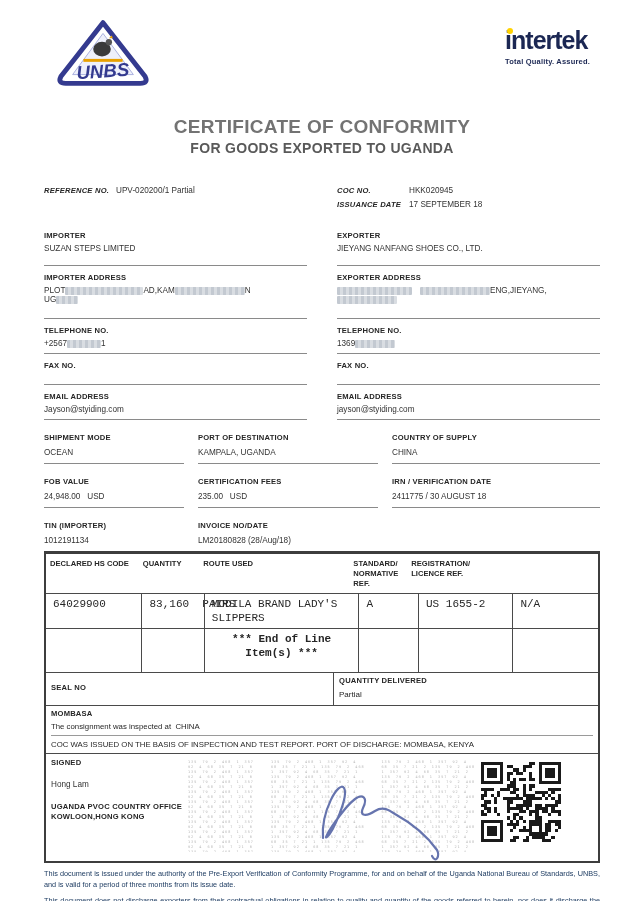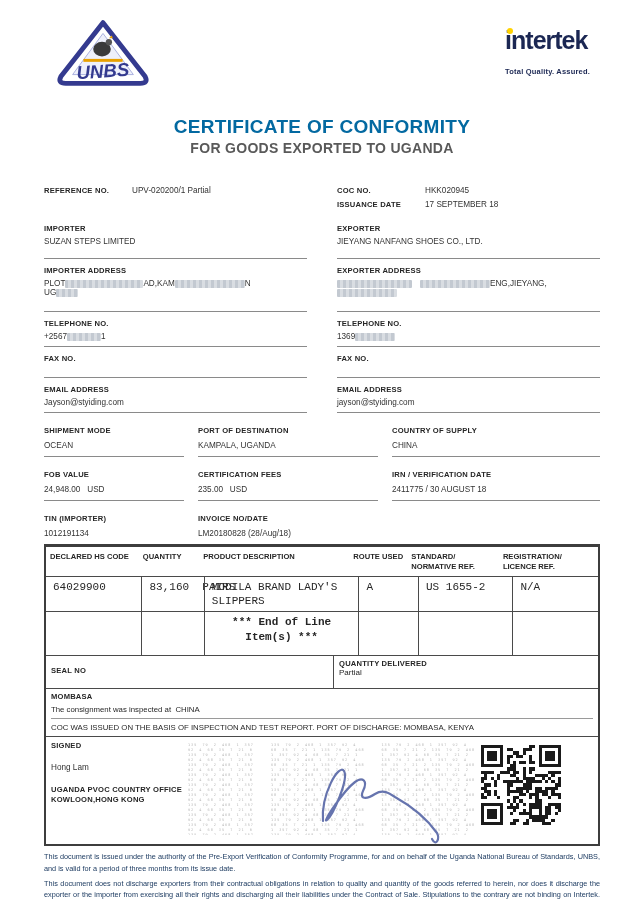--- a/index.html
+++ b/index.html
@@ -6,32 +6,32 @@
   html,body { background:#ffffff; }
   body { font-family:"Liberation Sans", sans-serif; color:#262626; }
   .page { position:relative; width:631px; height:901px; margin:0 auto; background:#fff; overflow:hidden; padding:16px 31px 0 44px; }
 
   
   .hdr { display:flex; justify-content:space-between; align-items:flex-start; padding:2px 6px 0 10px; }
   .unbs-logo { width:98px; height:72px; }
   .intertek { position:relative; text-align:left; padding-top:10px; padding-right:4px; }
   .intertek .word { position:relative; font-size:25px; font-weight:bold; letter-spacing:-1px; color:#1b2753; line-height:1; }
   .intertek .dot { position:absolute; left:2px; top:0px; width:6px; height:6px; border-radius:50%; background:#ffd200; }
-  .intertek .tagline { font-size:7.5px; font-weight:bold; color:#1b2753; margin-top:14px; letter-spacing:.2px; }
+  .intertek .tagline { font-size:7.5px; font-weight:bold; color:#1b2753; margin-top:4px; letter-spacing:.2px; }
 
   .titleblock { text-align:center; margin-top:22px; }
-  .title { font-size:19px; font-weight:bold; color:#0369a1; letter-spacing:.3px; }
+  .title { font-size:19px; font-weight:bold; color:#737373; letter-spacing:.3px; }
   .subtitle { font-size:14px; font-weight:bold; color:#595959; margin-top:2px; letter-spacing:.3px; }
 
   .lbl { font-weight:bold; font-size:7.6px; color:#262626; letter-spacing:.2px; }
   .val { font-size:8.2px; color:#333; }
 
   .twocol { display:grid; grid-template-columns:1fr 1fr; column-gap:30px; margin-top:30px; }
   .fieldrow { display:flex; }
-  .fieldrow .lbl { width:88px; flex:none; }
+  .fieldrow .lbl { width:72px; flex:none;font-style:italic; }
   .rule { border-bottom:1px solid #8a8a8a; }
   .blk { padding-bottom:6px; }
 
   .redact { display:inline-block; height:8px; vertical-align:middle; border-radius:1px;
             background:repeating-linear-gradient(90deg,#c3c9d1 0 3px,#d9dde2 3px 6px); filter:blur(.6px); }
 
   
   .shipgrid { display:grid; grid-template-columns:140px 180px auto; column-gap:14px; }
   .shipcell { padding:6px 0 6px 0; border-bottom:1px solid #8a8a8a; }
   .shipcell.nob { border-bottom:none; }
@@ -42,21 +42,21 @@
   .itable-head { display:grid; grid-template-columns:17.3% 11.3% 28% 10.8% 17.1% auto; padding:5px 16px 4px 0; }
   .itable-head .th { font-weight:bold; font-size:7.6px; white-space:pre-line; padding:0 4px; line-height:1.3; }
   .itable-row { display:grid; grid-template-columns:17.3% 11.3% 28% 10.8% 17.1% auto; border-top:1px solid #4a4a4a; }
   .itable-row .td { font-size:11px; padding:3px 7px; border-left:1px solid #4a4a4a; line-height:1.3;font-family:Liberation Mono, monospace; }
   .itable-row .td:first-child { border-left:none; }
   .row1 { min-height:27px; }
   .row2 { min-height:44px; }
   .sealrow { display:grid; grid-template-columns:52% auto; border-top:1px solid #4a4a4a; min-height:33px; }
   .sealrow .cell { padding:3px 5px; }
   .sealrow .cell.right { border-left:1px solid #4a4a4a; }
-  .sealrow .qtyval { font-size:8px; }
+  .sealrow .qtyval { font-size:8px; margin-top:5px; }
   .remarks { border-top:1px solid #4a4a4a; padding:3px 5px 0 5px; }
   .remarks .line { font-size:7.8px; padding:4px 0; }
   .remarks .line.second { border-top:1px solid #9a9a9a; }
   .signedrow { position:relative; border-top:1px solid #4a4a4a; height:108px; padding:4px 5px; }
   .signer { position:absolute; left:5px; }
   .micro-wrap { position:absolute; left:142px; top:6px; width:288px; height:92px; display:flex; gap:16px; overflow:hidden; }
   .micro { width:85px; height:92px; overflow:hidden; font-family:"DejaVu Sans Mono",monospace; font-size:3.5px; line-height:5px; letter-spacing:1px; word-spacing:2px; color:#b5b5b5; }
   .micro.wide { width:120px; }
   .signature-svg { position:absolute; left:215px; top:12px; width:200px; height:100px; pointer-events:none; }
   .qr { position:absolute; left:433px; top:8px; width:84px; height:80px; }
@@ -109,21 +109,21 @@
         <span class="lbl">COC NO.</span>
         <span class="val">HKK020945</span>
       </div>
       <div class="fieldrow" style="margin-top:5px;">
         <span class="lbl">ISSUANCE DATE</span>
         <span class="val">17 SEPTEMBER 18</span>
       </div>
     </div>
   </div>
 
-  <div class="twocol" style="margin-top:15px;">
+  <div class="twocol" style="margin-top:22px;">
     <div class="rule blk" style="padding-bottom:12px;">
       <div class="lbl">IMPORTER</div>
       <div class="val" style="margin-top:4px;">SUZAN STEPS LIMITED</div>
     </div>
     <div class="rule blk" style="padding-bottom:12px;">
       <div class="lbl">EXPORTER</div>
       <div class="val" style="margin-top:4px;">JIEYANG NANFANG SHOES CO., LTD.</div>
     </div>
   </div>
 
@@ -214,21 +214,20 @@
       <span class="lbl">INVOICE NO/DATE</span>
       <span class="val">LM20180828 (28/Aug/18)</span>
     </div>
     <div class="shipcell nob"></div>
   </div>
 
   <div class="bigbox">
     <div class="itable-head">
       <div class="th">DECLARED HS CODE</div>
       <div class="th">QUANTITY</div>
-      <div class="th">PRODUCT DESCRIPTION</div>
       <div class="th">ROUTE USED</div>
       <div class="th">STANDARD/
 NORMATIVE REF.</div>
       <div class="th">REGISTRATION/
 LICENCE REF.</div>
     </div>
 
     <div class="itable-row row1">
       <div class="td">64029900</div>
       <div class="td">83,160&nbsp;&nbsp;PAIRS</div>

